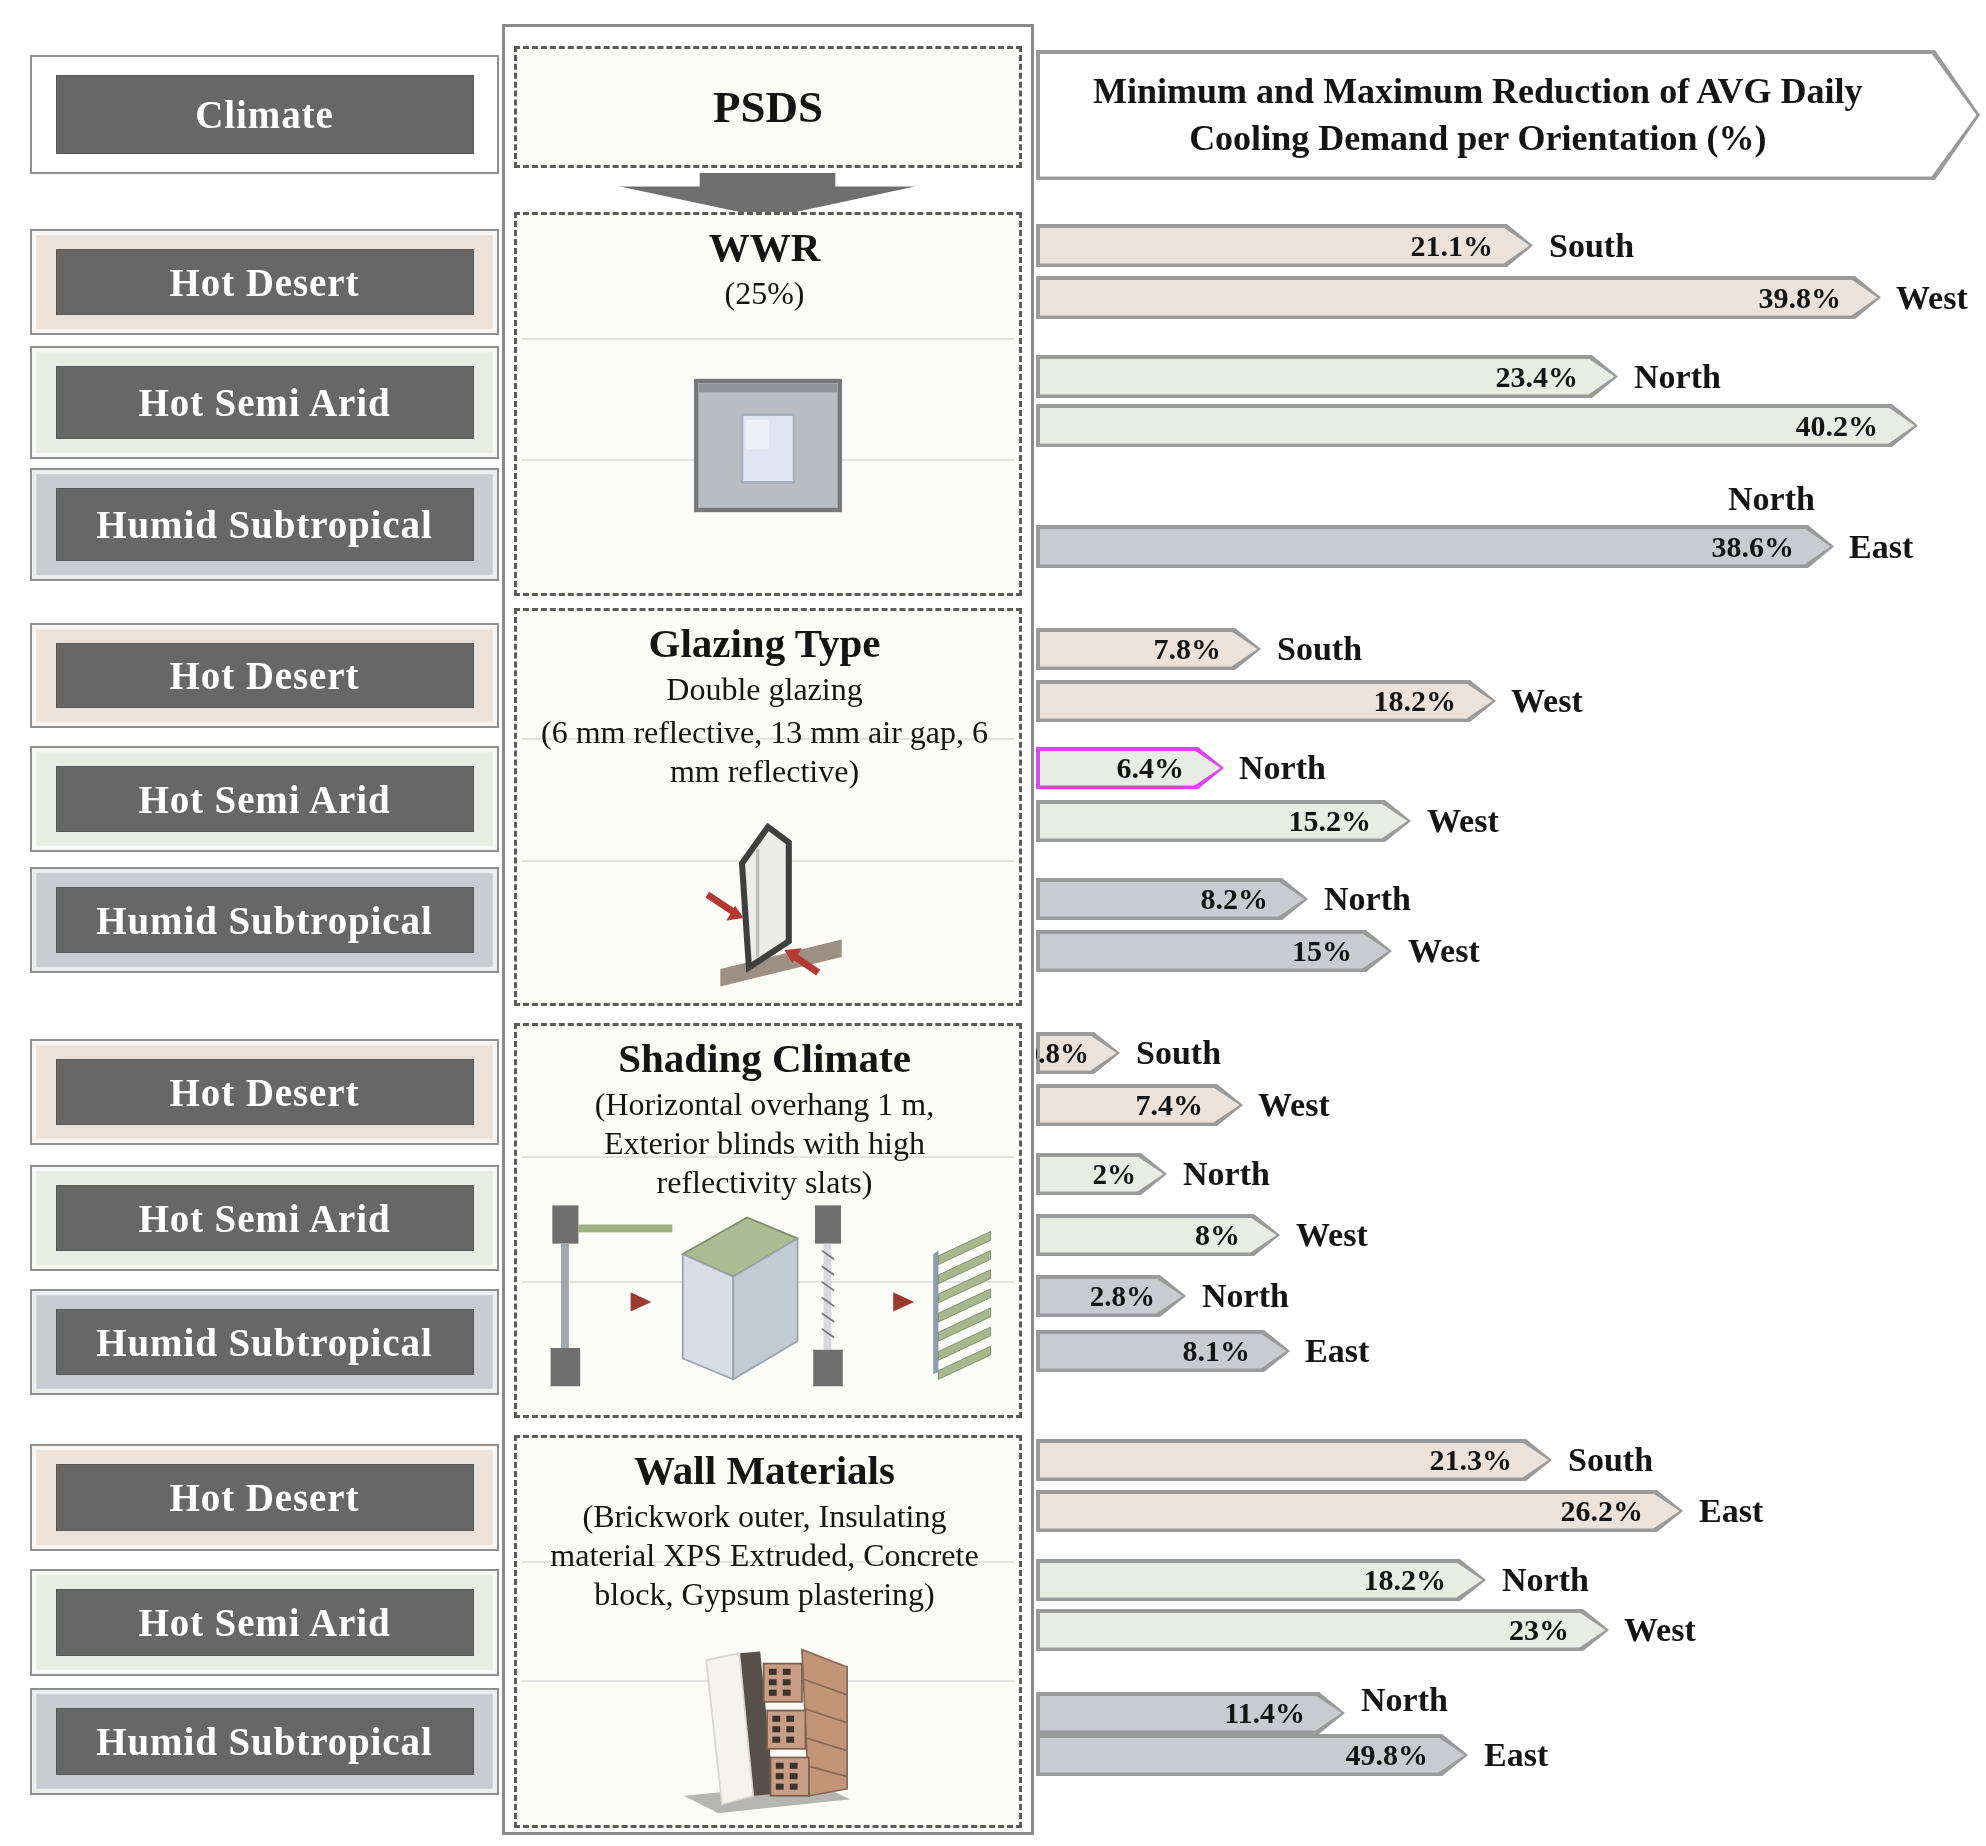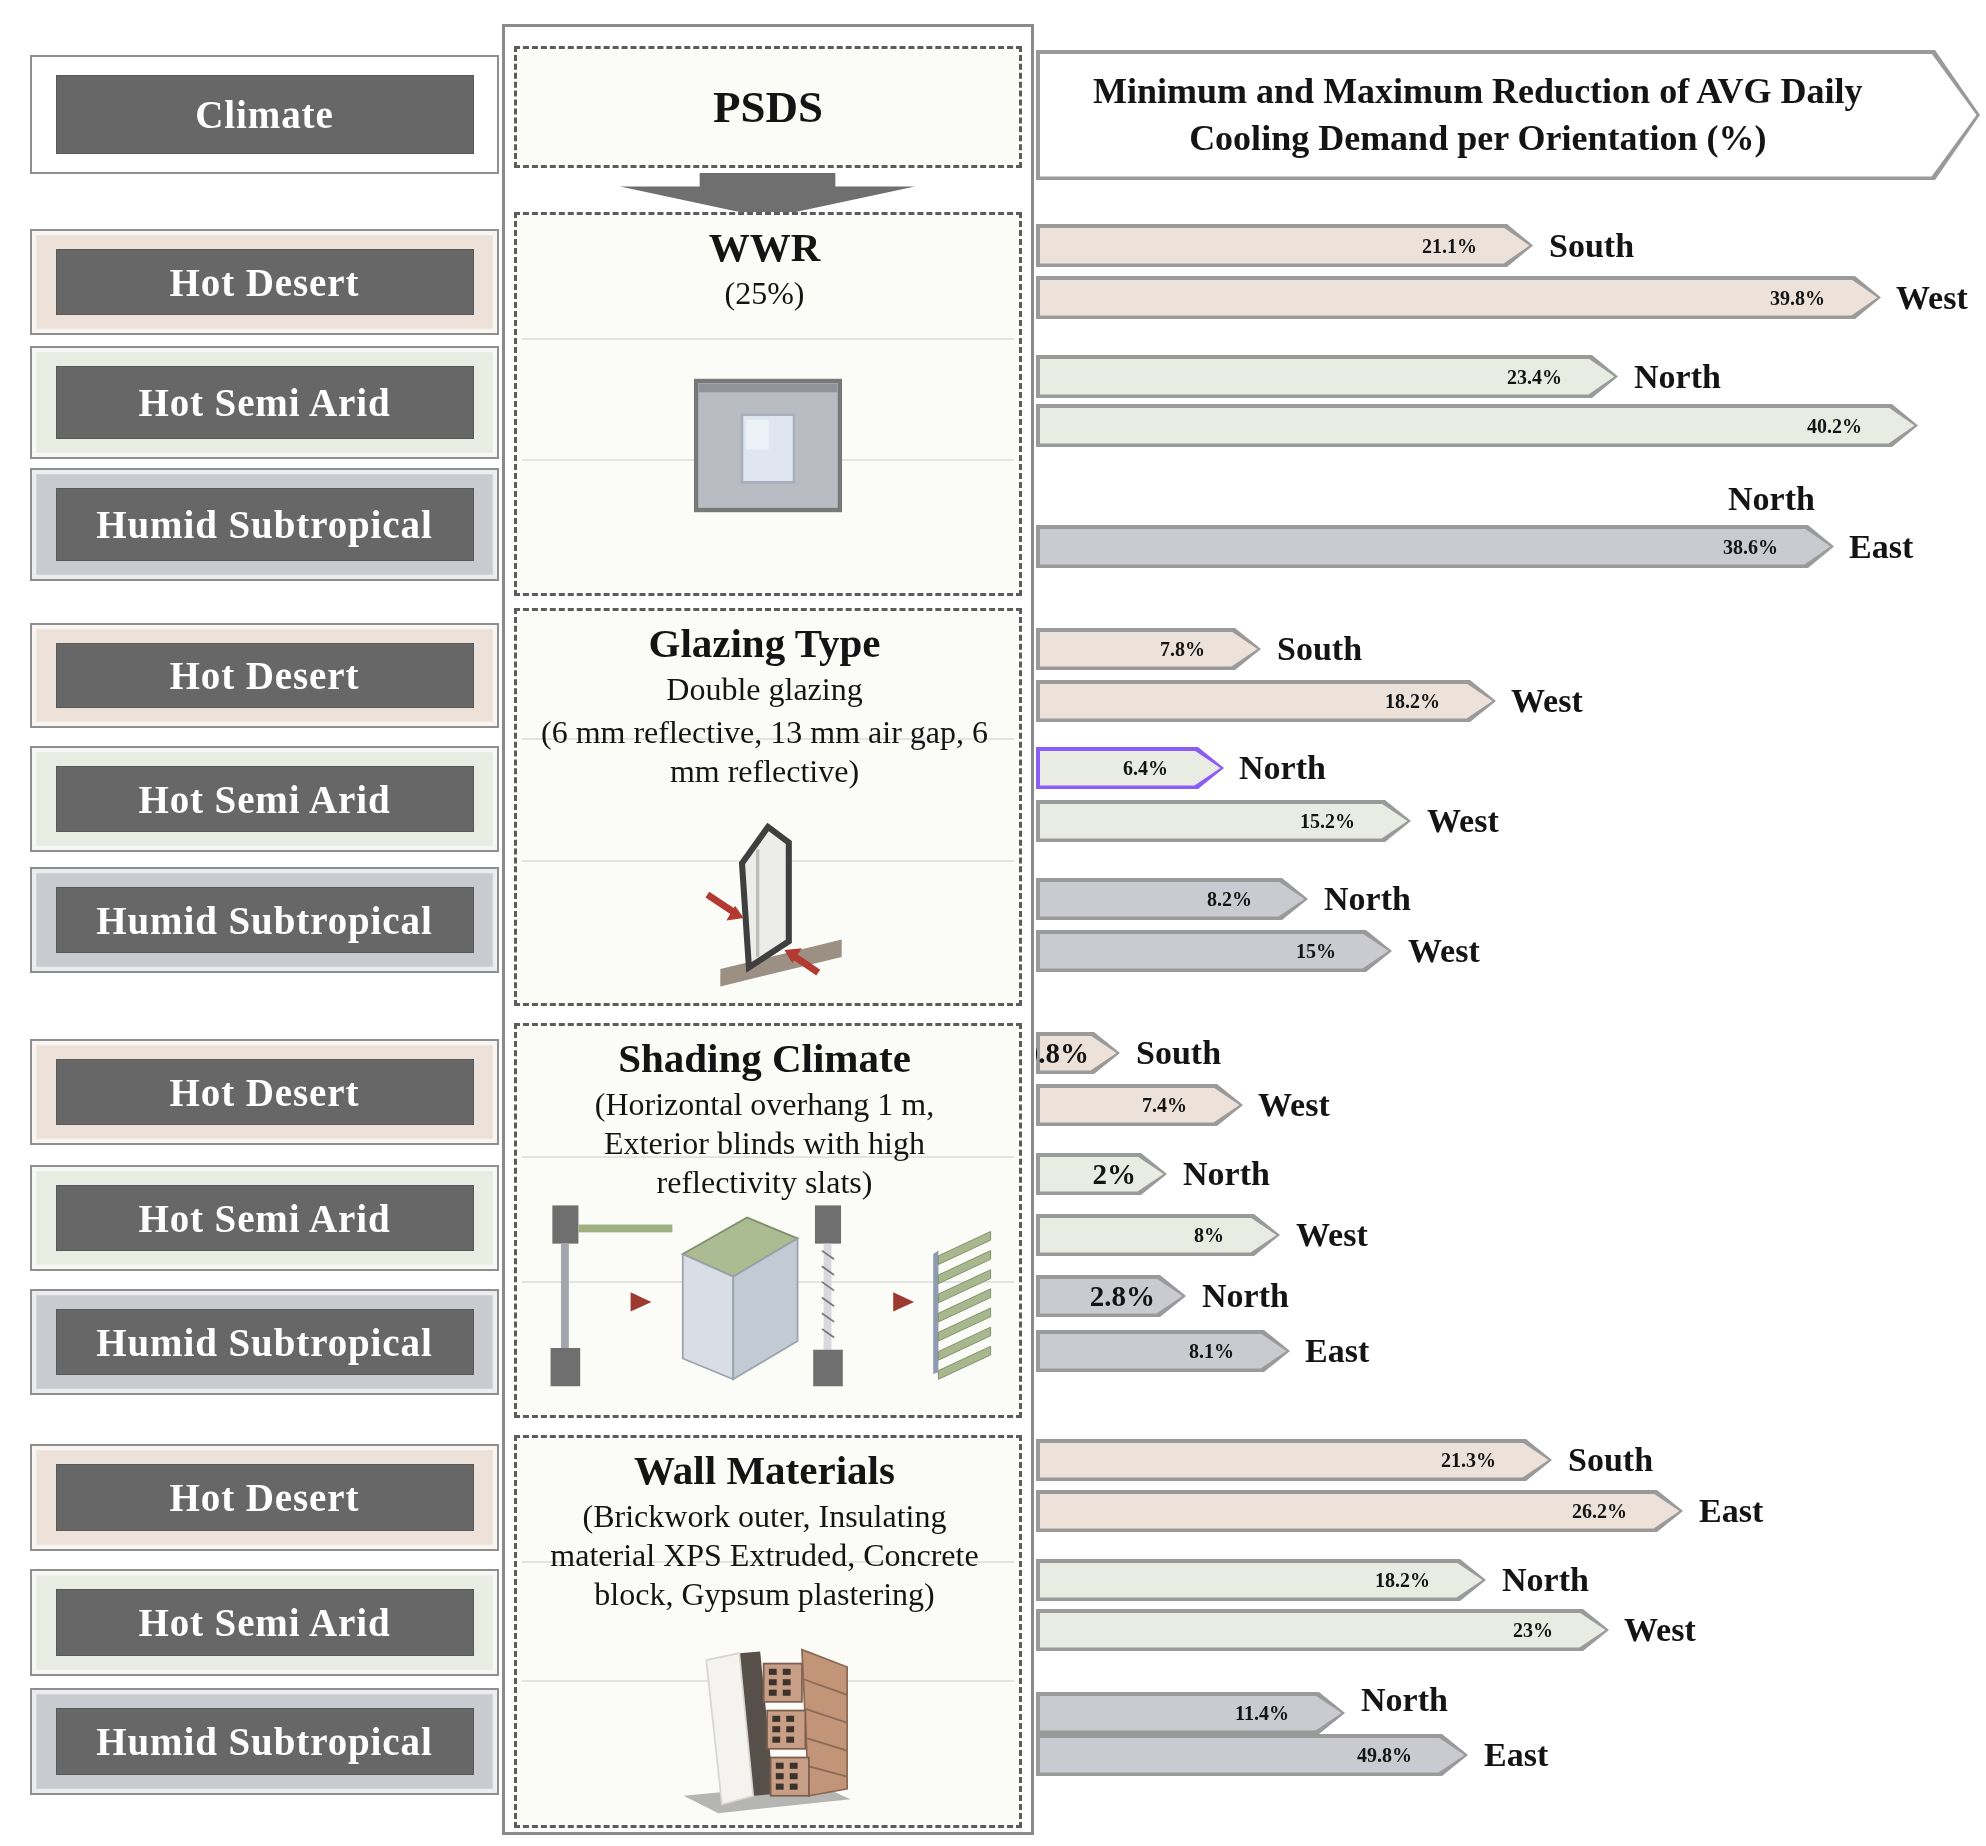--- a/index.html
+++ b/index.html
@@ -57,22 +57,22 @@
   .gridline { position: absolute; left: 5.2px; right: 5.2px; height: 1.7px; background: #e3e3e3; }
   .sec-icon { position: absolute; left: 50%; transform: translateX(-50%); }
 
   
   .clip30 { clip-path: polygon(0 0, calc(100% - 26px) 0, 100% 50%, calc(100% - 26px) 100%, 0 100%); }
   .clip52 { clip-path: polygon(0 0, calc(100% - 45px) 0, 100% 50%, calc(100% - 45px) 100%, 0 100%); }
   .bar-row { position: absolute; }
   .bar-shell { position: absolute; left: 0; top: 0; background: #9a9a9a; }
   .bar-fill { position: absolute; inset: 3.5px; }
   .bar-value {
-    position: absolute; right: 56px; top: 50%; transform: translateY(-50%);
-    font-size: 20px; font-weight: bold; white-space: nowrap;
+    position: absolute; right: 40px; top: 50%; transform: translateY(-50%);
+    font-size: 30px; font-weight: bold; white-space: nowrap;
   }
   .bar-value.small { right: 31px; font-size: 29px; }
   .orient {
     position: absolute; top: 50%; transform: translateY(-50%);
     font-size: 34px; font-weight: bold; white-space: nowrap;
   }
 
   
   .header-arrow { position: absolute; left: 1036px; top: 50px; width: 944px; height: 130px; }
   .harrow-text {
@@ -300,21 +300,21 @@
         <div class="orient" style="left: 241px;">South</div>
       </div>
       <div class="bar-row" style="left: 1036px; top: 680px; width: 720px; height: 42px;">
         <div class="bar-shell clip30" style="width: 460px; height: 42px; background: rgb(154, 154, 154);">
           <div class="bar-fill clip30" style="background: rgb(237, 226, 218);"></div>
           <div class="bar-value">18.2%</div>
         </div>
         <div class="orient" style="left: 475px;">West</div>
       </div>
       <div class="bar-row" style="left: 1036px; top: 747px; width: 448px; height: 42px;">
-        <div class="bar-shell clip30" style="width: 188px; height: 42px; background: #8b5cf6;">
+        <div class="bar-shell clip30" style="width: 188px; height: 42px; background: #d946ef;">
           <div class="bar-fill clip30" style="background: rgb(233, 236, 227);"></div>
           <div class="bar-value">6.4%</div>
         </div>
         <div class="orient" style="left: 203px;">North</div>
       </div>
       <div class="bar-row" style="left: 1036px; top: 800px; width: 636px; height: 42px;">
         <div class="bar-shell clip30" style="width: 375px; height: 42px; background: rgb(154, 154, 154);">
           <div class="bar-fill clip30" style="background: rgb(233, 236, 227);"></div>
           <div class="bar-value">15.2%</div>
         </div>

